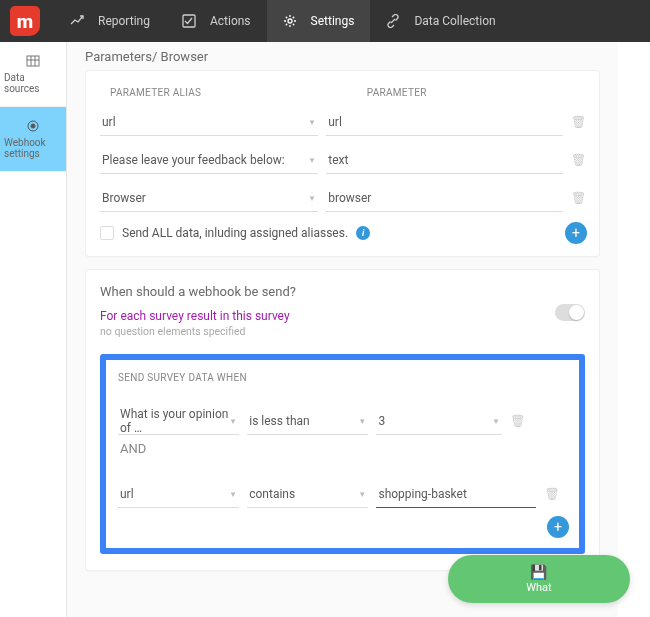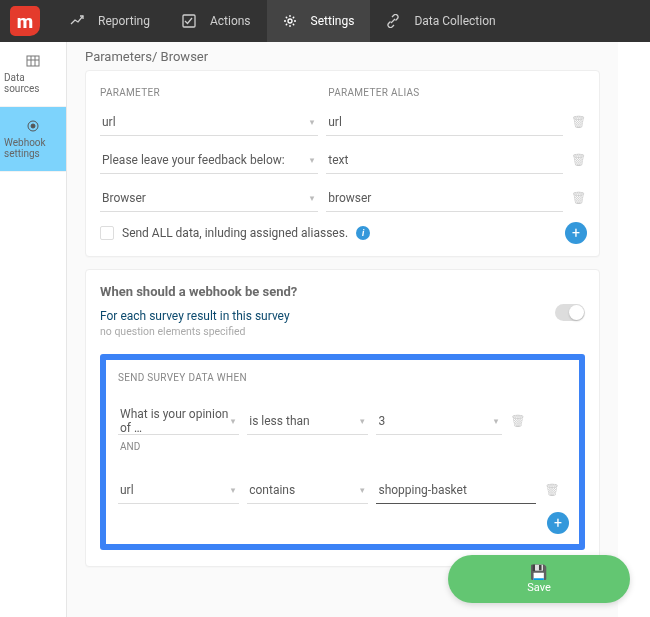--- a/index.html
+++ b/index.html
@@ -13,49 +13,49 @@
   
   .columns { display: flex; height: calc(617px - 42px); }
   .sidebar { width: 67px; border-right: 1px solid #e6e6e6; background: #fff; }
   .sb-item { display: flex; flex-direction: column; align-items: center; justify-content: center; padding: 12px 4px; font-size: 10px; color: #666; cursor: pointer; border-bottom: 1px solid #f2f2f2; }
   .sb-item.active { background: #7dd3fc; }
   .sb-item .sb-icon { width: 14px; height: 14px; margin-bottom: 4px; display: inline-flex; align-items: center; justify-content: center; }
   
   .main { flex: 1; background: #fafafa; overflow-y: auto; padding: 0 18px 12px 18px; position: relative; }
   
   .card { background: #fff; border: 1px solid #eee; border-radius: 4px; margin-top: 12px; padding: 14px 14px 16px 14px; box-shadow: 0 1px 1px rgba(0,0,0,0.02); }
-  .card-title { font-size: 13px; color: #6b6b6b; margin-bottom: 10px; font-weight: bold; }
+  .card-title { font-size: 13px; color: #6b6b6b; margin-bottom: 10px; }
   
   .inner { border: 6px solid #3b82f6; border-radius: 3px; padding: 12px 12px 14px 12px; margin-top: 6px; position: relative; }
   .small-head { font-size: 10px; letter-spacing: .3px; color: #888; text-transform: uppercase; }
   .head-row { display: flex; }
   .head-left { width: 45%; }
   .head-right { flex: 1; padding-left: 10px; }
   
   .row { display: flex; align-items: center; margin-top: 10px; gap: 8px; }
   .select { flex: 0 0 45%; height: 28px; border: none; border-bottom: 1px solid #ddd; display: flex; align-items: center; justify-content: space-between; color: #5a5a5a; padding: 0 4px 0 2px; font-size: 12px; cursor: pointer; }
   .select .caret { color: #bbb; font-size: 9px; }
   .textin { flex: 1; height: 28px; border: none; border-bottom: 1px solid #ddd; background: transparent; color: #5a5a5a; font-size: 12px; padding: 0 2px; outline: none; font-family: inherit; }
   .textin.dark { border-bottom: 1px solid #555; }
   .trash { color: #ccc; width: 14px; text-align: center; cursor: pointer; font-size: 12px; }
   
   .chk-row { display: flex; align-items: center; margin-top: 14px; gap: 8px; }
   .chk { width: 14px; height: 14px; border: 1px solid #ddd; border-radius: 2px; cursor: pointer; background: #fff; }
   .info { width: 14px; height: 14px; border-radius: 50%; background: #3498db; color: #fff; display: inline-flex; align-items: center; justify-content: center; font-size: 9px; font-weight: 700; font-style: italic; cursor: pointer; }
   .add-btn { width: 22px; height: 22px; border-radius: 50%; background: #3498db; color: #fff; display: inline-flex; align-items: center; justify-content: center; cursor: pointer; font-size: 14px; position: absolute; right: 10px; bottom: 10px; }
   
-  .sub-label { font-size: 12px; color: #0c4a6e; margin-top: 10px; }
+  .sub-label { font-size: 12px; color: #a21caf; margin-top: 10px; }
   .sub-note { font-size: 10.5px; color: #aaa; margin-top: 2px; }
   .toggle { width: 30px; height: 17px; background: #ddd; border-radius: 9px; position: absolute; right: 14px; top: 34px; cursor: pointer; }
   .toggle::after { content: ""; width: 15px; height: 15px; background: #fff; border-radius: 50%; position: absolute; top: 1px; right: 1px; box-shadow: 0 1px 2px rgba(0,0,0,0.2); }
   
   .cond-row { display: flex; align-items: center; gap: 8px; margin-top: 24px; }
   .cond-row .select { flex: 0 0 27%; }
   .cond-row .select.wide { flex: 0 0 28%; }
-  .and { font-size: 10px; color: #888; margin: 6px 0 0 2px; }
+  .and { font-size: 13px; color: #888; margin: 6px 0 0 2px; }
   
   .rightrail { width: 32px; background: #fff; }
   
   .save-btn { position: absolute; right: 20px; bottom: 14px; width: 182px; height: 48px; background: #63c672; border-radius: 24px; display: flex; flex-direction: column; align-items: center; justify-content: center; color: #fff; font-size: 11px; cursor: pointer; box-shadow: 0 2px 6px rgba(0,0,0,0.15); }
   .save-btn .sicon { font-size: 14px; margin-bottom: 1px; }
   
   svg { display: block; }
 </style>
 </head>
 <body>
@@ -126,22 +126,22 @@
       <span>Webhook settings</span>
     </div>
   </div>
 
   <div class="main">
     <div style="height:22px;display:flex;align-items:flex-end;font-size:13px;color:#6b6b6b;">Parameters/ Browser</div>
 
     <div class="card" style="margin-top:6px;padding-top:10px;">
       <div class="inner" style="border:none;padding:0;">
         <div class="head-row">
+          <div class="small-head head-right">PARAMETER ALIAS</div>
           <div class="small-head head-left">PARAMETER</div>
-          <div class="small-head head-right">PARAMETER ALIAS</div>
         </div>
 
         <div class="row">
           <div class="select">
               <span>url</span>
               <span class="caret">▾</span>
             </div>
           <input class="textin" value="url" style="">
           <span class="trash">🗑</span>
         </div>
@@ -214,14 +214,14 @@
         <span class="add-btn">+</span>
       </div>
     </div>
   </div>
 
   <div class="rightrail"></div>
 </div>
 
 <div class="save-btn">
   <span class="sicon">💾</span>
-  <span>Save</span>
+  <span>What</span>
 </div>
 
 </body></html>

